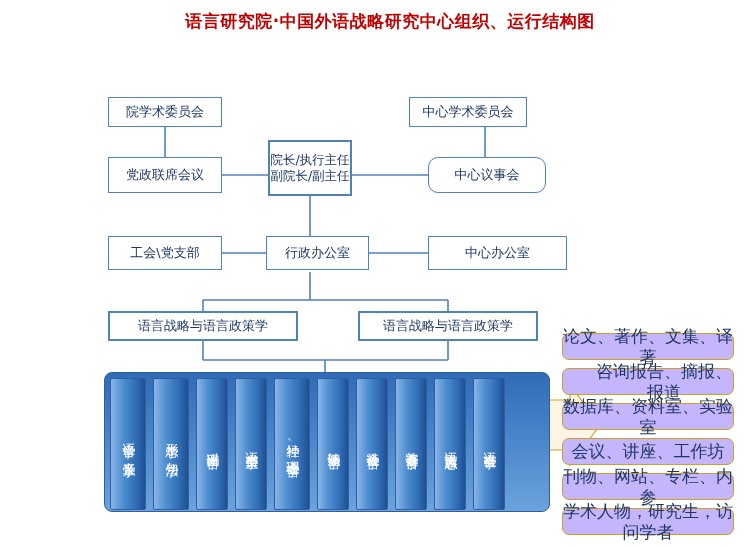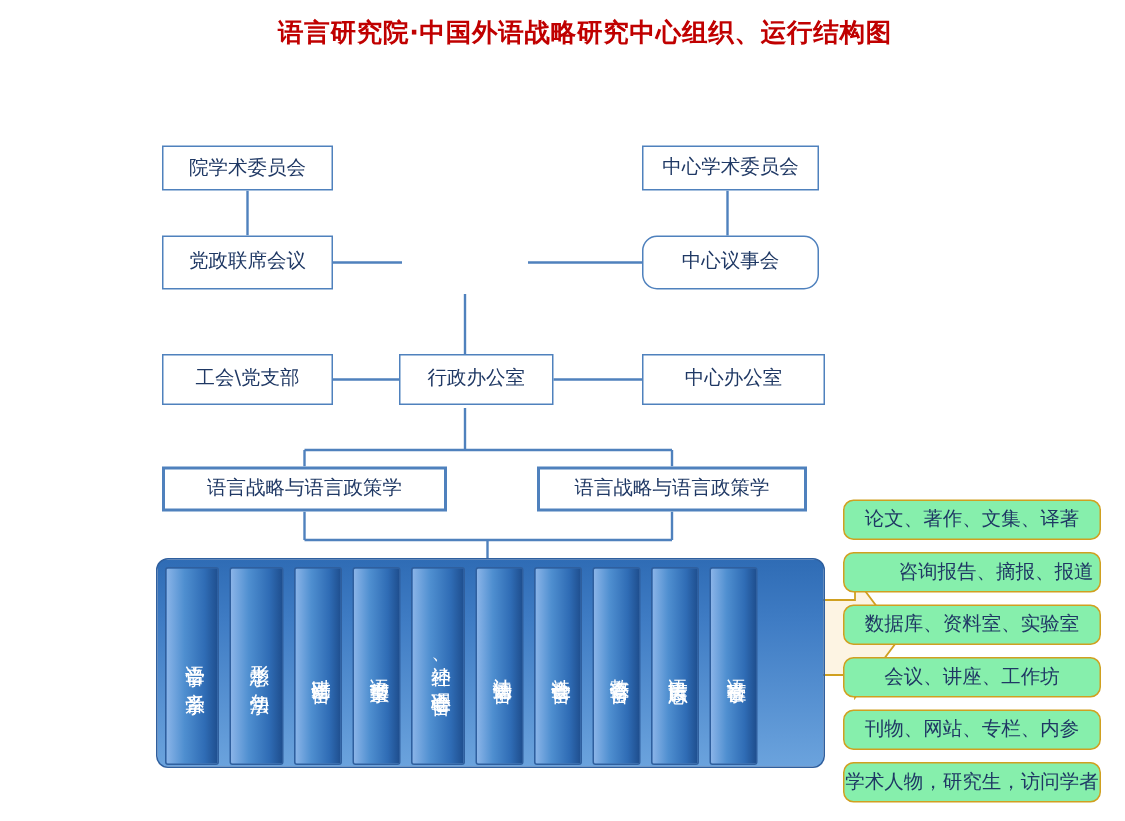--- a/index.html
+++ b/index.html
@@ -76,23 +76,23 @@
     border-radius: 8px;
     background: linear-gradient(to bottom, #2f6cb5 0%, #3f7cc4 30%, #6ba3dd 100%);
     border: 1px solid #2f5f9e;
   }
   
   .callout {
     position: absolute;
     box-sizing: border-box;
     border: 1px solid #d0a020;
     border-radius: 7px;
-    background: #86efac;
+    background: #c4b5fd;
     color: #1f3864;
-    font-size: 13px;
+    font-size: 17px;
     display: flex;
     align-items: center;
     justify-content: center;
     text-align: center;
     line-height: 1.2;
   }
   svg.lines {
     position: absolute;
     left: 0; top: 0;
     width: 750px;
@@ -138,30 +138,32 @@
 
     <g>
       <polygon points="545,400 570,400 570,385 600,425 570,465 570,450 545,450" fill="#fdf4e3" stroke="#d0a020" stroke-width="1.2"></polygon>
     </g>
   </svg>
 
   <div class="box" style="left:108px; top:97px; width:114px; height:30px;font-family:Liberation Serif, serif;">院学术委员会</div>
 
   <div class="box" style="left:108px; top:157px; width:114px; height:36px;">党政联席会议</div>
 
+  <div class="box thick" style="left:268px; top:140px; width:84px; height:56px; font-size:12.5px;">院长/执行主任
+副院长/副主任</div>
 
-  <div class="box" style="left:428px; top:97px; width:118px; height:30px;">中心学术委员会</div>
+  <div class="box" style="left:409px; top:97px; width:118px; height:30px;">中心学术委员会</div>
 
   <div class="box" style="left:428px; top:157px; width:118px; height:36px;border-radius:10px;">中心议事会</div>
 
   <div class="box" style="left:108px; top:236px; width:114px; height:34px;">工会\党支部</div>
 
   <div class="box" style="left:266px; top:236px; width:103px; height:34px;text-align:center;">行政办公室</div>
 
-  <div class="box" style="left:428px; top:236px; width:122px; height:34px;">中心办公室</div>
+  <div class="box" style="left:428px; top:236px; width:139px; height:34px;">中心办公室</div>
 
   <div class="box thick" style="left:108px; top:311px; width:190px; height:30px;">语言战略与语言政策学</div>
 
   <div class="box thick" style="left:358px; top:311px; width:180px; height:30px;">语言战略与语言政策学</div>
 
   <div class="band" style="left:104px; top:372px; width:446px; height:140px;"></div>
 
   <div class="vbox" style="left:110px; top:378px; width:36px; height:132px;">语音学
 音系学</div>
   <div class="vbox" style="left:153px; top:378px; width:36px; height:132px;">形态学

